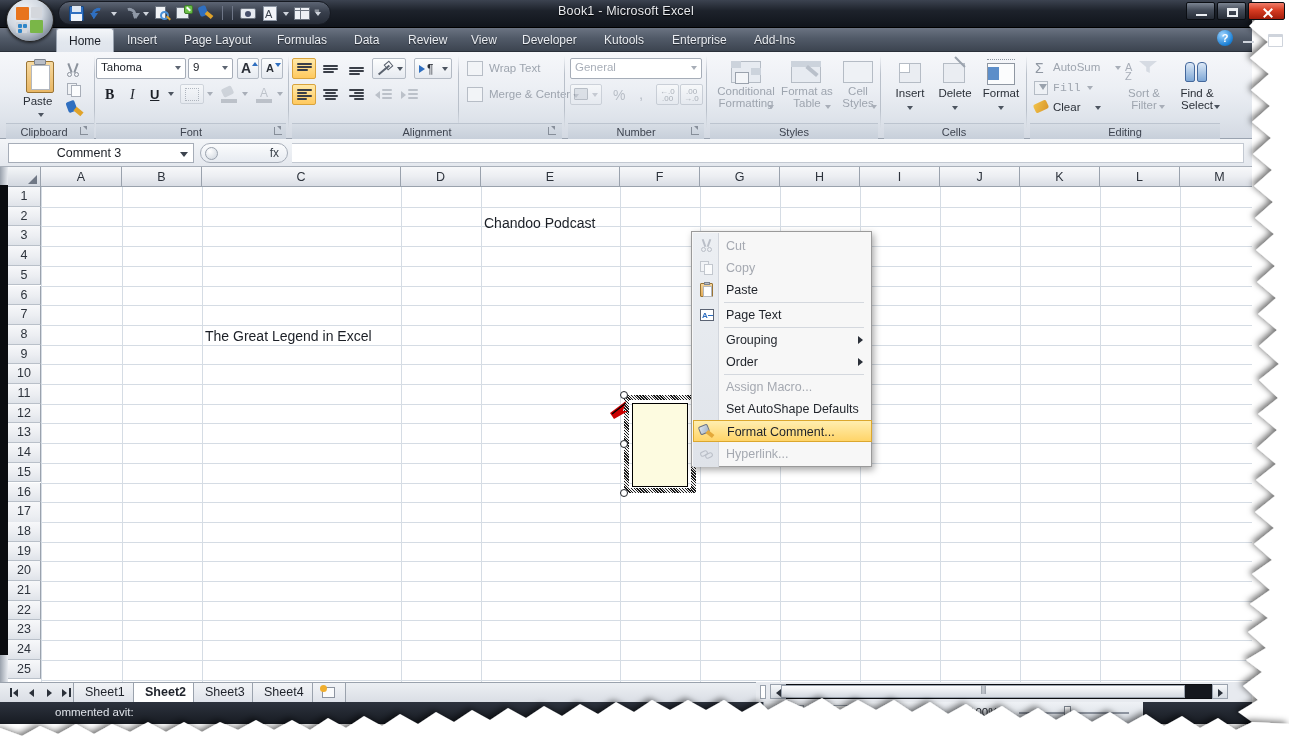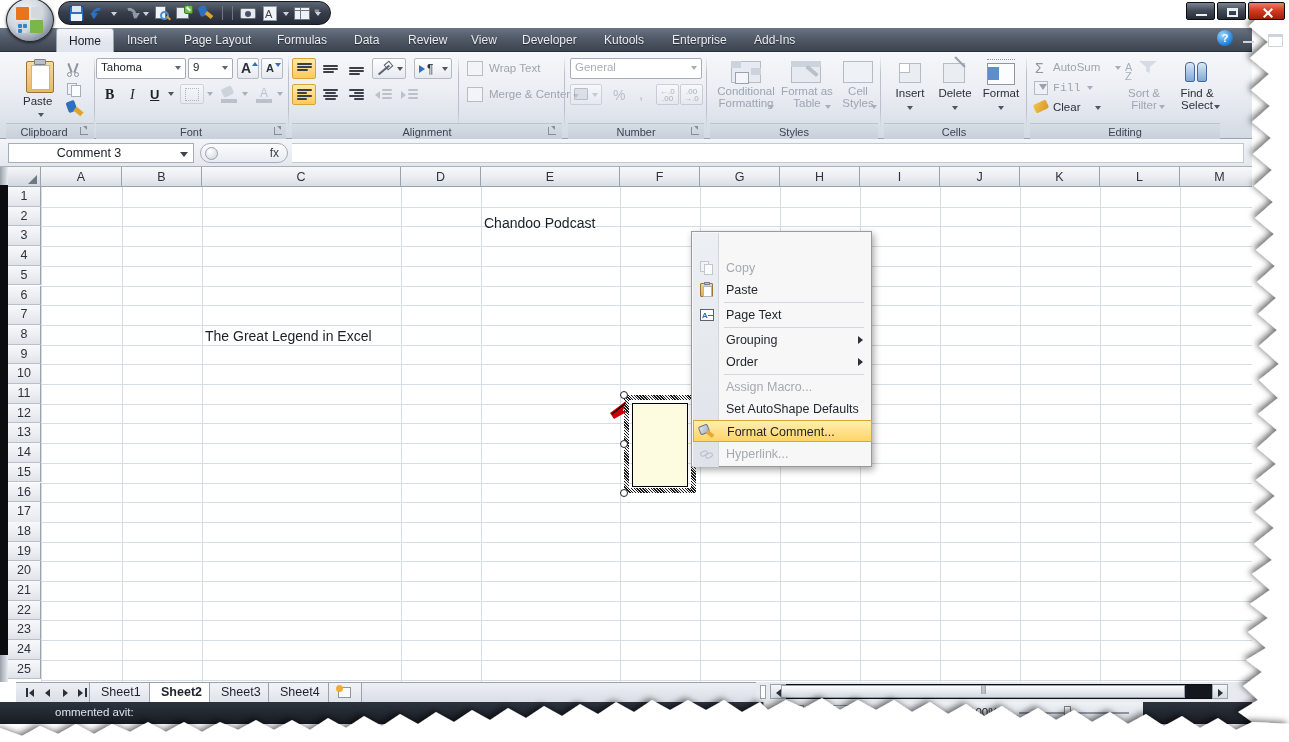--- a/index.html
+++ b/index.html
@@ -169,21 +169,21 @@
     color:#1f232a; }
   .ctxitem .it-label{ position:absolute; left:33px; top:4px; }
   .ctxitem.disabled .it-label{ color:#a5a9b1; }
   .ctxitem.hover{ background:linear-gradient(180deg,#ffeeb0,#ffd468); border:1px solid #dba72e; left:1px; width:179px; }
   .ctxsep{ position:absolute; left:32px; width:140px; height:1px; background:#d4d8de;}
   .submark{ position:absolute; right:9px; top:7px; border-top:4px solid transparent; border-bottom:4px solid transparent; border-left:5px solid #2b3039;}
   .ctxicon{ position:absolute; left:5px; top:3px; width:17px; height:16px;}
 
   
   .sheetbar{ position:absolute; left:0; top:682px; width:1252px; height:20px;
-    background:linear-gradient(180deg,#eceff3,#dadee5); border-top:1px solid #9aa2ad;margin-left:16px;}
+    background:linear-gradient(180deg,#eceff3,#dadee5); border-top:1px solid #9aa2ad;}
   .navbtns{ position:absolute; left:10px; top:3px; display:flex; gap:5px; align-items:center;}
   .nb{ width:12px; height:13px; position:relative;}
   .stab{ position:absolute; top:0px; height:20px; line-height:19px; padding:0 11px;
     font-size:12.5px; color:#1e222a;
     background:linear-gradient(180deg,#f2f4f7,#dfe3ea);
     border:1px solid #9aa2ad; border-top:none; }
   .stab.active{ background:#fff; font-weight:bold; border-bottom:1px solid #fff;}
   .hscroll{ position:absolute; left:756px; top:682px; width:496px; height:20px; background:#e7eaef; }
   .hs-track{ position:absolute; left:24px; top:2px; width:448px; height:15px;
     background:#14171d; border:1px solid #0b0d11;}
@@ -203,20 +203,23 @@
   .zthumb{ position:absolute; left:300px; top:4px; width:7px; height:14px; background:linear-gradient(180deg,#fff,#c8cdd6); border:1px solid #7d848f;}
 
   
   .tornmask{ position:absolute; left:0; top:0; width:1289px; height:742px; pointer-events:none; }
 </style>
 </head>
 <body>
 
 <div id="app">
 
+  <div class="titlebar">
+    <div class="title-text">Book1  -  Microsoft Excel</div>
+  </div>
 
   <div class="orb">
     <div class="orb-inner">
       <div class="orb-sq" style="left:0;top:0;width:13px;height:13px;background:#e8741c;"></div>
       <div class="orb-sq" style="left:15px;top:0;width:11px;height:11px;background:#d4d7dc;"></div>
       <div class="orb-sq" style="left:0;top:15px;width:11px;height:11px;background:#d4d7dc;"></div>
       <div class="orb-sq" style="left:14px;top:13px;width:13px;height:13px;background:#7ab648;"></div>
       <div class="orb-sq" style="left:2px;top:17px;width:4px;height:4px;background:#2f86c8;"></div>
       <div class="orb-sq" style="left:7px;top:17px;width:4px;height:4px;background:#2f86c8;"></div>
       <div class="orb-sq" style="left:2px;top:22px;width:4px;height:4px;background:#2f86c8;"></div>
@@ -704,20 +707,29 @@
 
     <svg class="arrowline" style="left:610px; top:232px; width:30px; height:24px;">
       <polygon points="0,14 16,2 13,12 18,12 4,20" fill="#cc0000"></polygon>
       <line x1="2" y1="15" x2="16" y2="4" stroke="#000" stroke-width="1.4"></line>
     </svg>
   </div>
 
   <div class="ctxmenu">
     <div class="ctx-gutter"></div>
 
+    <div class="ctxitem disabled" style="top:3px;">
+      <span class="ctxicon">
+        <span style="position:absolute;left:5px;top:1px;width:2px;height:8px;background:#b9bec7;transform:rotate(-20deg);"></span>
+        <span style="position:absolute;left:10px;top:1px;width:2px;height:8px;background:#b9bec7;transform:rotate(20deg);"></span>
+        <span style="position:absolute;left:3px;top:9px;width:5px;height:5px;border:1.5px solid #b9bec7;border-radius:50%;"></span>
+        <span style="position:absolute;left:9px;top:9px;width:5px;height:5px;border:1.5px solid #b9bec7;border-radius:50%;"></span>
+      </span>
+      <span class="it-label">Cut</span>
+    </div>
 
     <div class="ctxitem disabled" style="top:25px;">
       <span class="ctxicon">
         <span style="position:absolute;left:2px;top:1px;width:9px;height:11px;background:#f2f4f7;border:1px solid #c2c7ce;"></span>
         <span style="position:absolute;left:6px;top:4px;width:9px;height:11px;background:#fafbfc;border:1px solid #c2c7ce;"></span>
       </span>
       <span class="it-label">Copy</span>
     </div>
 
     <div class="ctxitem" style="top:47px;">

